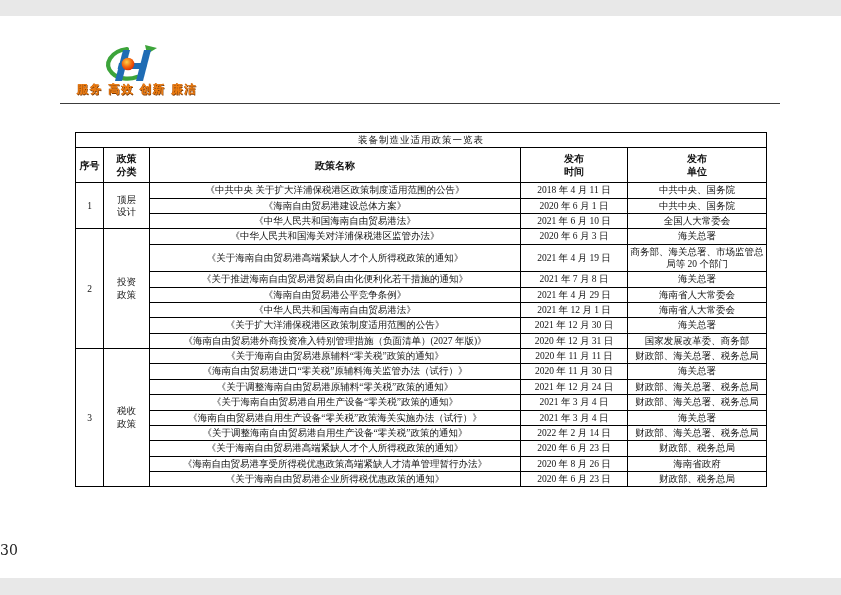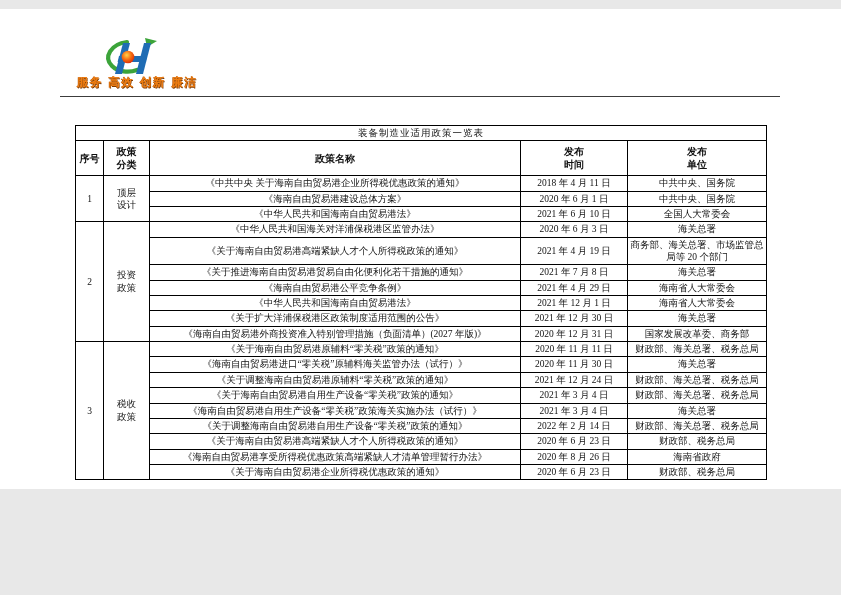--- a/index.html
+++ b/index.html
@@ -1,18 +1,18 @@
 <!DOCTYPE html>
 <html><head>
 <meta charset="utf-8">
 <style>
   * { box-sizing: border-box; }
   html,body { margin:0; padding:0; background:#e8e8e8; }
   .page {
-    position:relative; width:841px; height:480px; margin:9px auto;
+    position:relative; width:841px; height:562px; margin:16px auto;
     background:#ffffff; overflow:hidden;
     font-family:"DejaVu Serif","Liberation Serif",serif; color:#111;
   }
   
   .logo-wrap { position:absolute; left:93px; top:28px; width:110px; height:58px; }
   .logo-svg { position:absolute; left:8px; top:0; }
   .slogan {
     position:absolute; left:-16px; top:38px; width:140px;
     font-family:"DejaVu Sans","Liberation Sans",sans-serif;
     font-size:11.5px; font-weight:bold; letter-spacing:1.5px;
@@ -32,22 +32,22 @@
     border:1px solid #000; text-align:center; vertical-align:middle;
     font-size:9.5px; line-height:1.3; padding:1px 2px; height:13px;
     overflow:hidden;
   }
   td.title-cell { font-size:15.5px; height:21px; letter-spacing:1px; font-weight:500; }
   tr.head td { font-weight:bold; font-size:10px; height:35px; }
   .prelines { white-space:pre-line; }
   .name-cell { padding:1px 4px; }
 
   .page-number {
-    position:absolute; left:0; right:0; top:526px; text-align:center;
-    font-size:10px; color:#222;
+    position:absolute; left:0; right:0; top:526px; 
+    font-size:14px; color:#222;
   }
 </style>
 </head>
 <body>
 
 <div class="page">
 
   <div class="logo-wrap">
     <svg class="logo-svg" width="62" height="40" viewBox="0 0 62 40">
       <defs>
@@ -93,21 +93,21 @@
         <td class="prelines">发布
 时间</td>
         <td class="prelines">发布
 单位</td>
       </tr>
 
       <tr>
         <td rowspan="3">1</td>
         <td rowspan="3" class="prelines">顶层
 设计</td>
-        <td class="name-cell">《中共中央 关于海南自由贸易港企业所得税优惠政策的通知》</td>
+        <td class="name-cell">《中共中央 关于扩大洋浦保税港区政策制度适用范围的公告》</td>
         <td>2018 年 4 月 11 日</td>
         <td>中共中央、国务院</td>
       </tr>
       <tr>
         <td class="name-cell">《海南自由贸易港建设总体方案》</td>
         <td>2020 年 6 月 1 日</td>
         <td>中共中央、国务院</td>
       </tr>
       <tr>
         <td class="name-cell">《中华人民共和国海南自由贸易港法》</td>

